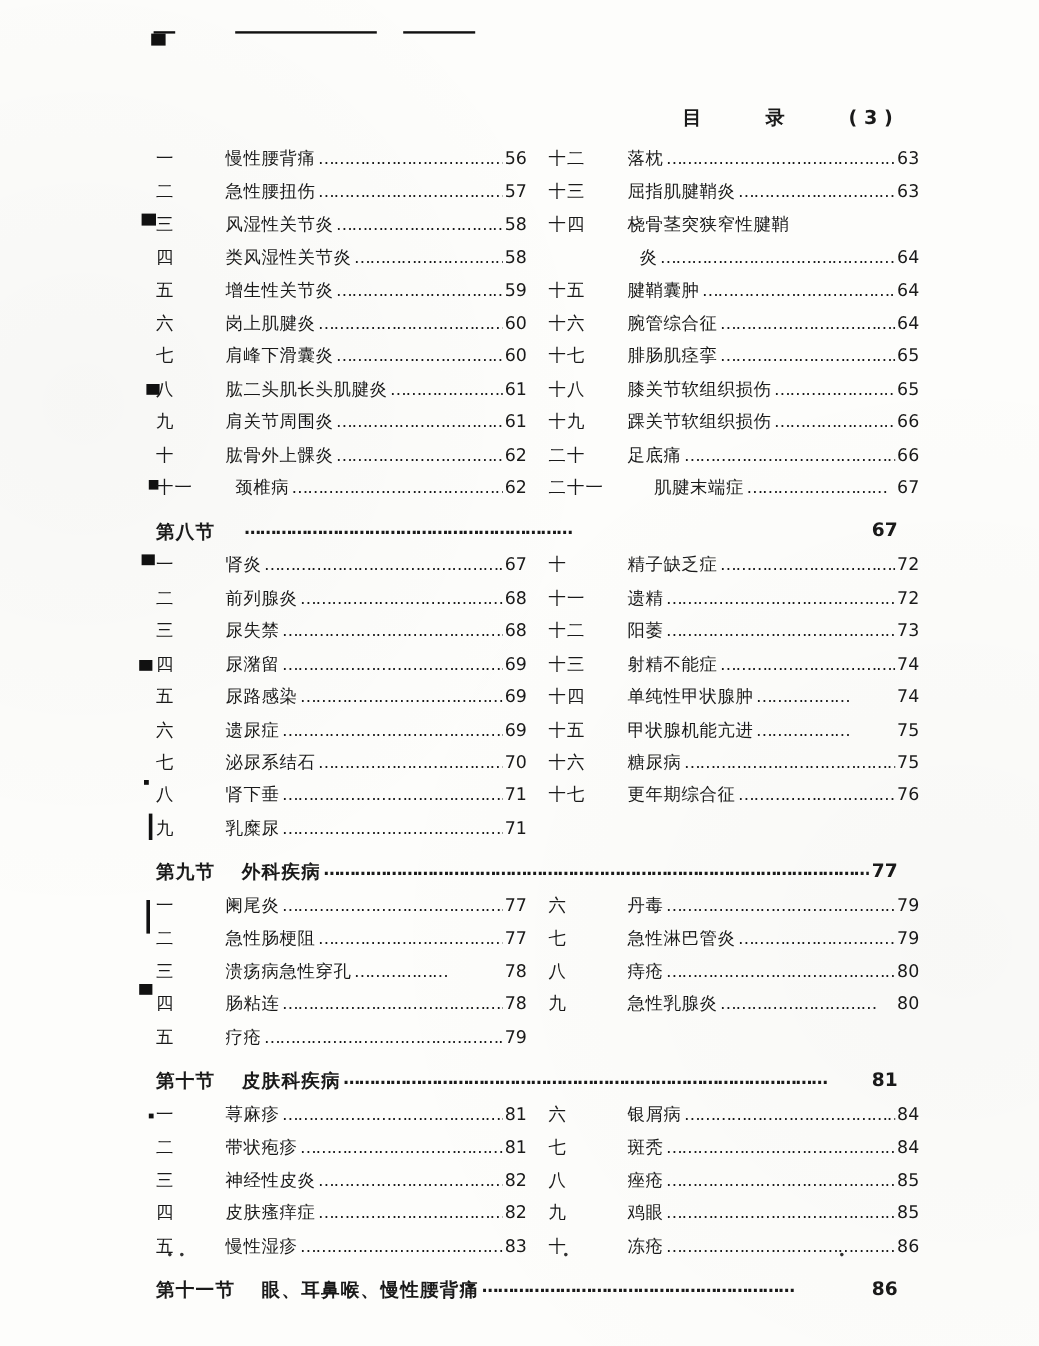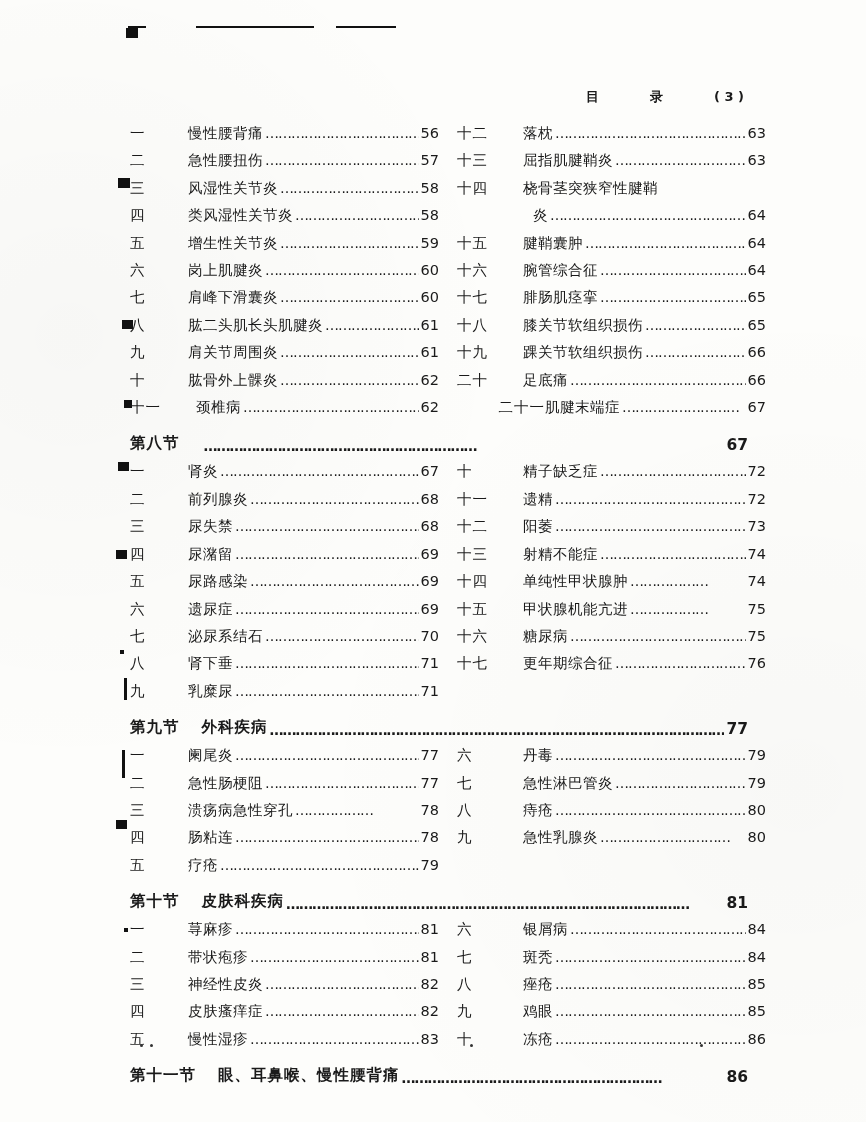--- a/index.html
+++ b/index.html
@@ -26,21 +26,21 @@
   
   .margin-marks{
     position:absolute;left:112px;top:10px;width:26px;height:960px;
   }
   .margin-marks i{
     position:absolute;display:block;background:#111;
   }
   .header{
     position:absolute;left:0;right:0;top:88px;
     text-align:right;padding-right:122px;
-    font-size:13px;letter-spacing:2px;font-weight:bold;
+    font-size:16px;letter-spacing:2px;font-weight:bold;
     font-family:"DejaVu Sans", sans-serif;
   }
   .header .sp{display:inline-block;width:36px;}
   .header .pg{letter-spacing:0;}
   .top-rules{position:absolute;top:24px;left:0;right:0;height:14px;}
   .top-rules i{position:absolute;height:2px;background:#111;display:block;}
   .content{
     position:absolute;left:0;right:0;top:120px;
     padding:0 118px 0 130px;
   }
@@ -67,21 +67,21 @@
     overflow:hidden;
     margin:0 2px;
     font-size:14px;
     letter-spacing:-1px;
     color:#1a1a1a;
   }
   .pg{flex:0 0 auto;letter-spacing:0;}
   .section{
     font-size:15.5px;
     font-weight:bold;
-    display:flex;align-items:flex-end;
+    display:flex;align-items:flex-start;
     margin-top:12px;margin-bottom:4px;
     white-space:nowrap;
   }
   .section .sec-label{flex:0 0 auto;letter-spacing:1px;}
   .section .sec-gap{display:inline-block;width:22px;flex:0 0 22px;}
   .section .sec-title{flex:0 0 auto;letter-spacing:1px;}
   .section .dots{font-weight:bold;}
   .section-wrap{margin:10px 0 2px 0;}
   .cont-indent{padding-left:76px;}
   .footer-dots{position:absolute;bottom:72px;left:0;right:0;height:6px;}
@@ -245,21 +245,21 @@
           <span class="dots">………………………</span>
           <span class="pg">66</span>
         </div>
         <div class="row">
           <span class="num wide">二十</span>
           <span class="title">足底痛</span>
           <span class="dots">…………………………………………</span>
           <span class="pg">66</span>
         </div>
         <div class="row">
-          <span class="num wide" style="width:88px;flex:0 0 88px;text-align:right;">二十一</span>
+          <span class="num wide" style="width:88px;flex:0 0 88px;">二十一</span>
           <span class="title">肌腱末端症</span>
           <span class="dots">………………………</span>
           <span class="pg">67</span>
         </div>
       </div>
     </div>
 
     <div class="section-wrap">
       <div class="section">
         <span class="sec-label">第八节</span>

